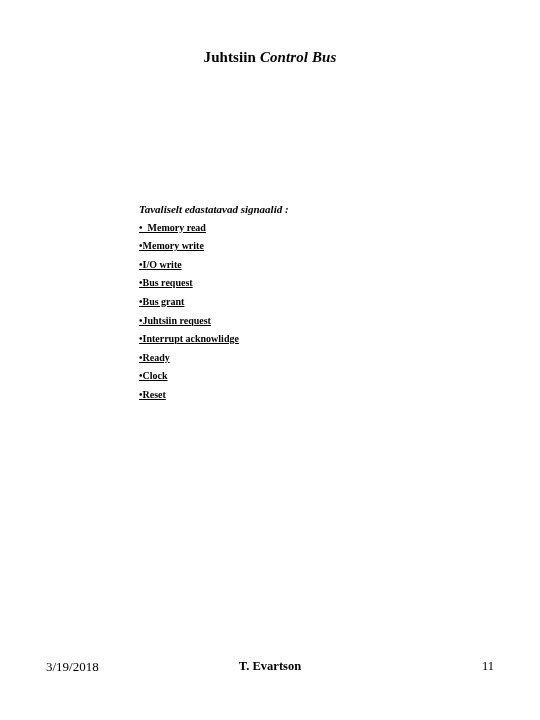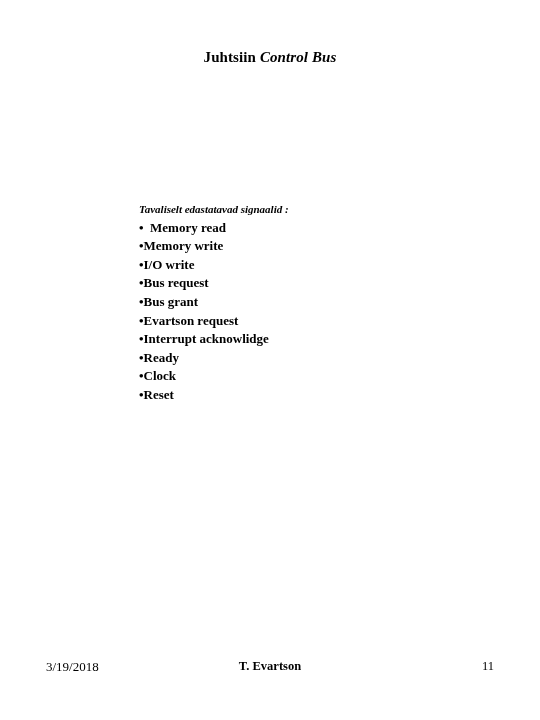--- a/index.html
+++ b/index.html
@@ -67,25 +67,26 @@
     padding: 0;
   }
   .bullet-list {
     list-style: none;
     margin: 0;
     padding: 0;
   }
   .bullet-item {
     font-weight: bold;
     font-style: normal;
-    font-size: 13px;
+    font-size: 10px;
     line-height: 18.6px;
     white-space: pre;
     margin: 0;
     padding: 0;
+    text-decoration: underline;
   }
 
   
   .footer {
     position: absolute;
     left: 0;
     top: 659px;
     width: 540px;
     height: 20px;
   }
@@ -126,21 +127,21 @@
   </div>
 
   <div class="body-block">
     <div class="body-heading">Tavaliselt edastatavad signaalid :</div>
     <ul class="bullet-list">
       <li class="bullet-item">•  Memory read</li>
       <li class="bullet-item">•Memory write</li>
       <li class="bullet-item">•I/O write</li>
       <li class="bullet-item">•Bus request</li>
       <li class="bullet-item">•Bus grant</li>
-      <li class="bullet-item">•Evartson request</li>
+      <li class="bullet-item">•Juhtsiin request</li>
       <li class="bullet-item">•Interrupt acknowlidge</li>
       <li class="bullet-item">•Ready</li>
       <li class="bullet-item">•Clock</li>
       <li class="bullet-item">•Reset</li>
     </ul>
   </div>
 
   <div class="footer">
     <div class="footer-date">3/19/2018</div>
     <div class="footer-author">T. Evartson</div>

